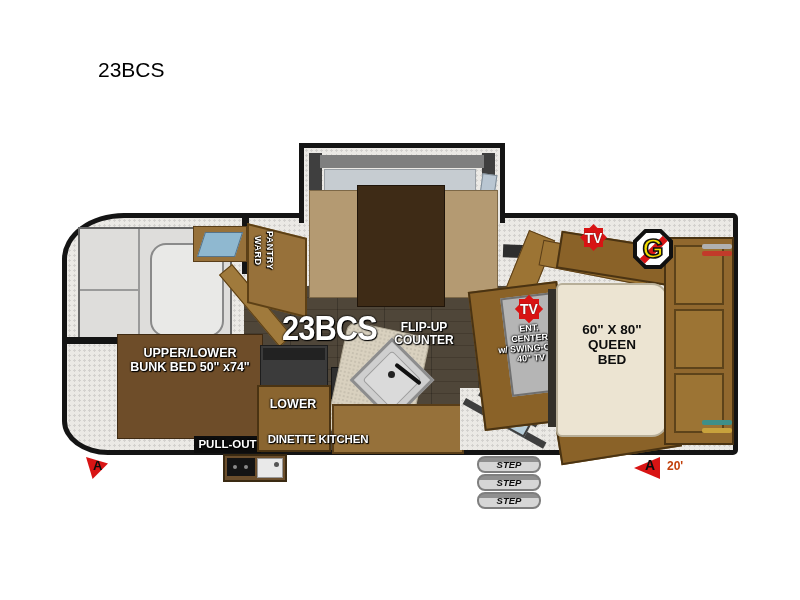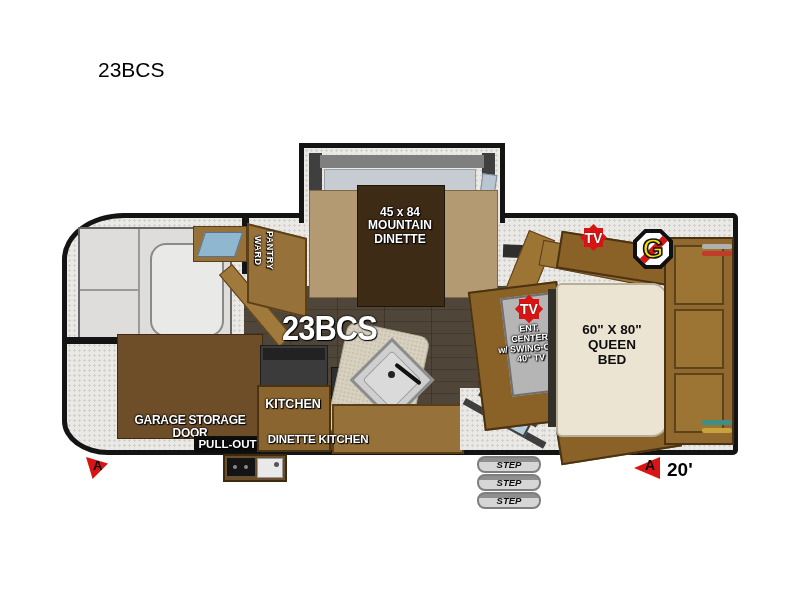--- a/index.html
+++ b/index.html
@@ -132,21 +132,21 @@
   .step .txt{position:absolute;inset:0;display:flex;align-items:center;justify-content:center;
              color:#0d0d0d;font-weight:bold;font-size:9.5px;font-style:italic;}
 
   
   #marker-left-tri{left:86px;top:457px;width:22px;height:22px;background:#d81414;
       clip-path:polygon(0 0,100% 30%,30% 100%);}
   #marker-left-a{left:93px;top:459px;font-size:13px;}
   #marker-right-tri{left:634px;top:457px;width:26px;height:22px;background:#d81414;
       clip-path:polygon(0 50%,100% 0,100% 100%);}
   #marker-right-a{left:645px;top:458px;font-size:14px;}
-  #length-label{left:667px;top:459px;font-size:19px;font-weight:bold;color:#000000;}
+  #length-label{left:667px;top:459px;font-size:12px;font-weight:bold;color:#c2410c;}
 
   
   #ext-kitchen-unit{left:223px;top:454px;width:60px;height:24px;background:#6b4e2c;border:2px solid #3a2a12;}
   #ext-cooktop{position:absolute;left:2px;top:2px;width:28px;height:18px;background:#141414;}
   #ext-cooktop i{position:absolute;top:7px;width:4px;height:4px;background:#8a8a8a;border-radius:50%;}
   #ext-sink{position:absolute;right:2px;top:2px;width:24px;height:18px;background:#e9e9e9;border:1px solid #999;}
   #ext-sink i{position:absolute;right:3px;top:3px;width:5px;height:5px;background:#555;border-radius:50%;}
 
   #page-title{left:98px;top:58px;font-size:21px;font-weight:500;color:#000;}
 </style>
@@ -172,59 +172,59 @@
     <div class="top"></div>
   </div>
   <div id="bath-door" class="abs"></div>
   <div id="storage-handle" class="abs"></div>
 
   <div id="pantry" class="abs"></div>
   <div id="pantry-label" class="lbl">WARD
 PANTRY</div>
 
   <div id="bunk-room" class="abs"></div>
-  <div id="garage-label" class="lbl">GARAGE STORAGE DOOR</div>
+  <div id="bunk-label" class="lbl">UPPER/LOWER
+BUNK BED 50" x74"</div>
   <div id="pullout-bar" class="abs"></div>
   <div id="pullout-label" class="lbl">PULL-OUT</div>
 
   <div id="griddle" class="abs">
       <div class="lid"></div>
     </div>
   <div id="cooktop" class="abs"></div>
   <div id="peninsula" class="abs"></div>
   <div id="kitchen-sink" class="abs">
       <div class="basin"></div>
     </div>
   <div id="faucet" class="abs"></div>
   <div id="faucet-knob" class="abs"></div>
   <div id="base-counter" class="abs"></div>
   <div id="fridge" class="abs"></div>
-  <div id="fridge-label" class="lbl">KITCHEN</div>
+  <div id="fridge-label" class="lbl">LOWER</div>
   <div id="exterior-kitchen-label" class="lbl">DINETTE KITCHEN</div>
 
   <div id="entry-area" class="abs speckle"></div>
   <div id="entry-bar1" class="abs"></div>
   <div id="entry-bar2" class="abs"></div>
   <div id="entry-window" class="abs"></div>
 
   <div id="slide-out" class="abs speckle">
     <div class="arm" style="left:5px;"></div>
     <div class="arm" style="right:5px;"></div>
     <div id="sofa-back"></div>
     <div id="sofa-window"></div>
     <div id="slide-window"></div>
   </div>
   <div id="bench-left" class="abs"></div>
   <div id="bench-right" class="abs"></div>
   <div id="dinette-table" class="abs"></div>
-  <div id="dinette-label" class="lbl">45 x 84
-MOUNTAIN
-DINETTE</div>
 
   <div id="model-large" class="lbl">23BCS</div>
+  <div id="flipup-label" class="lbl">FLIP-UP
+COUNTER</div>
 
   <div id="media-strip" class="abs"></div>
   <div id="slab-a" class="abs"></div>
   <div id="slab-b" class="abs"></div>
   <div id="ent-cabinet" class="abs"></div>
   <div id="tv-panel" class="abs"></div>
   <div class="tv-star abs" style="left:519px;top:299px;width:20px;height:20px;">
     <div class="s1"></div>
     <div class="s2"></div>
     <div class="txt">TV</div>

